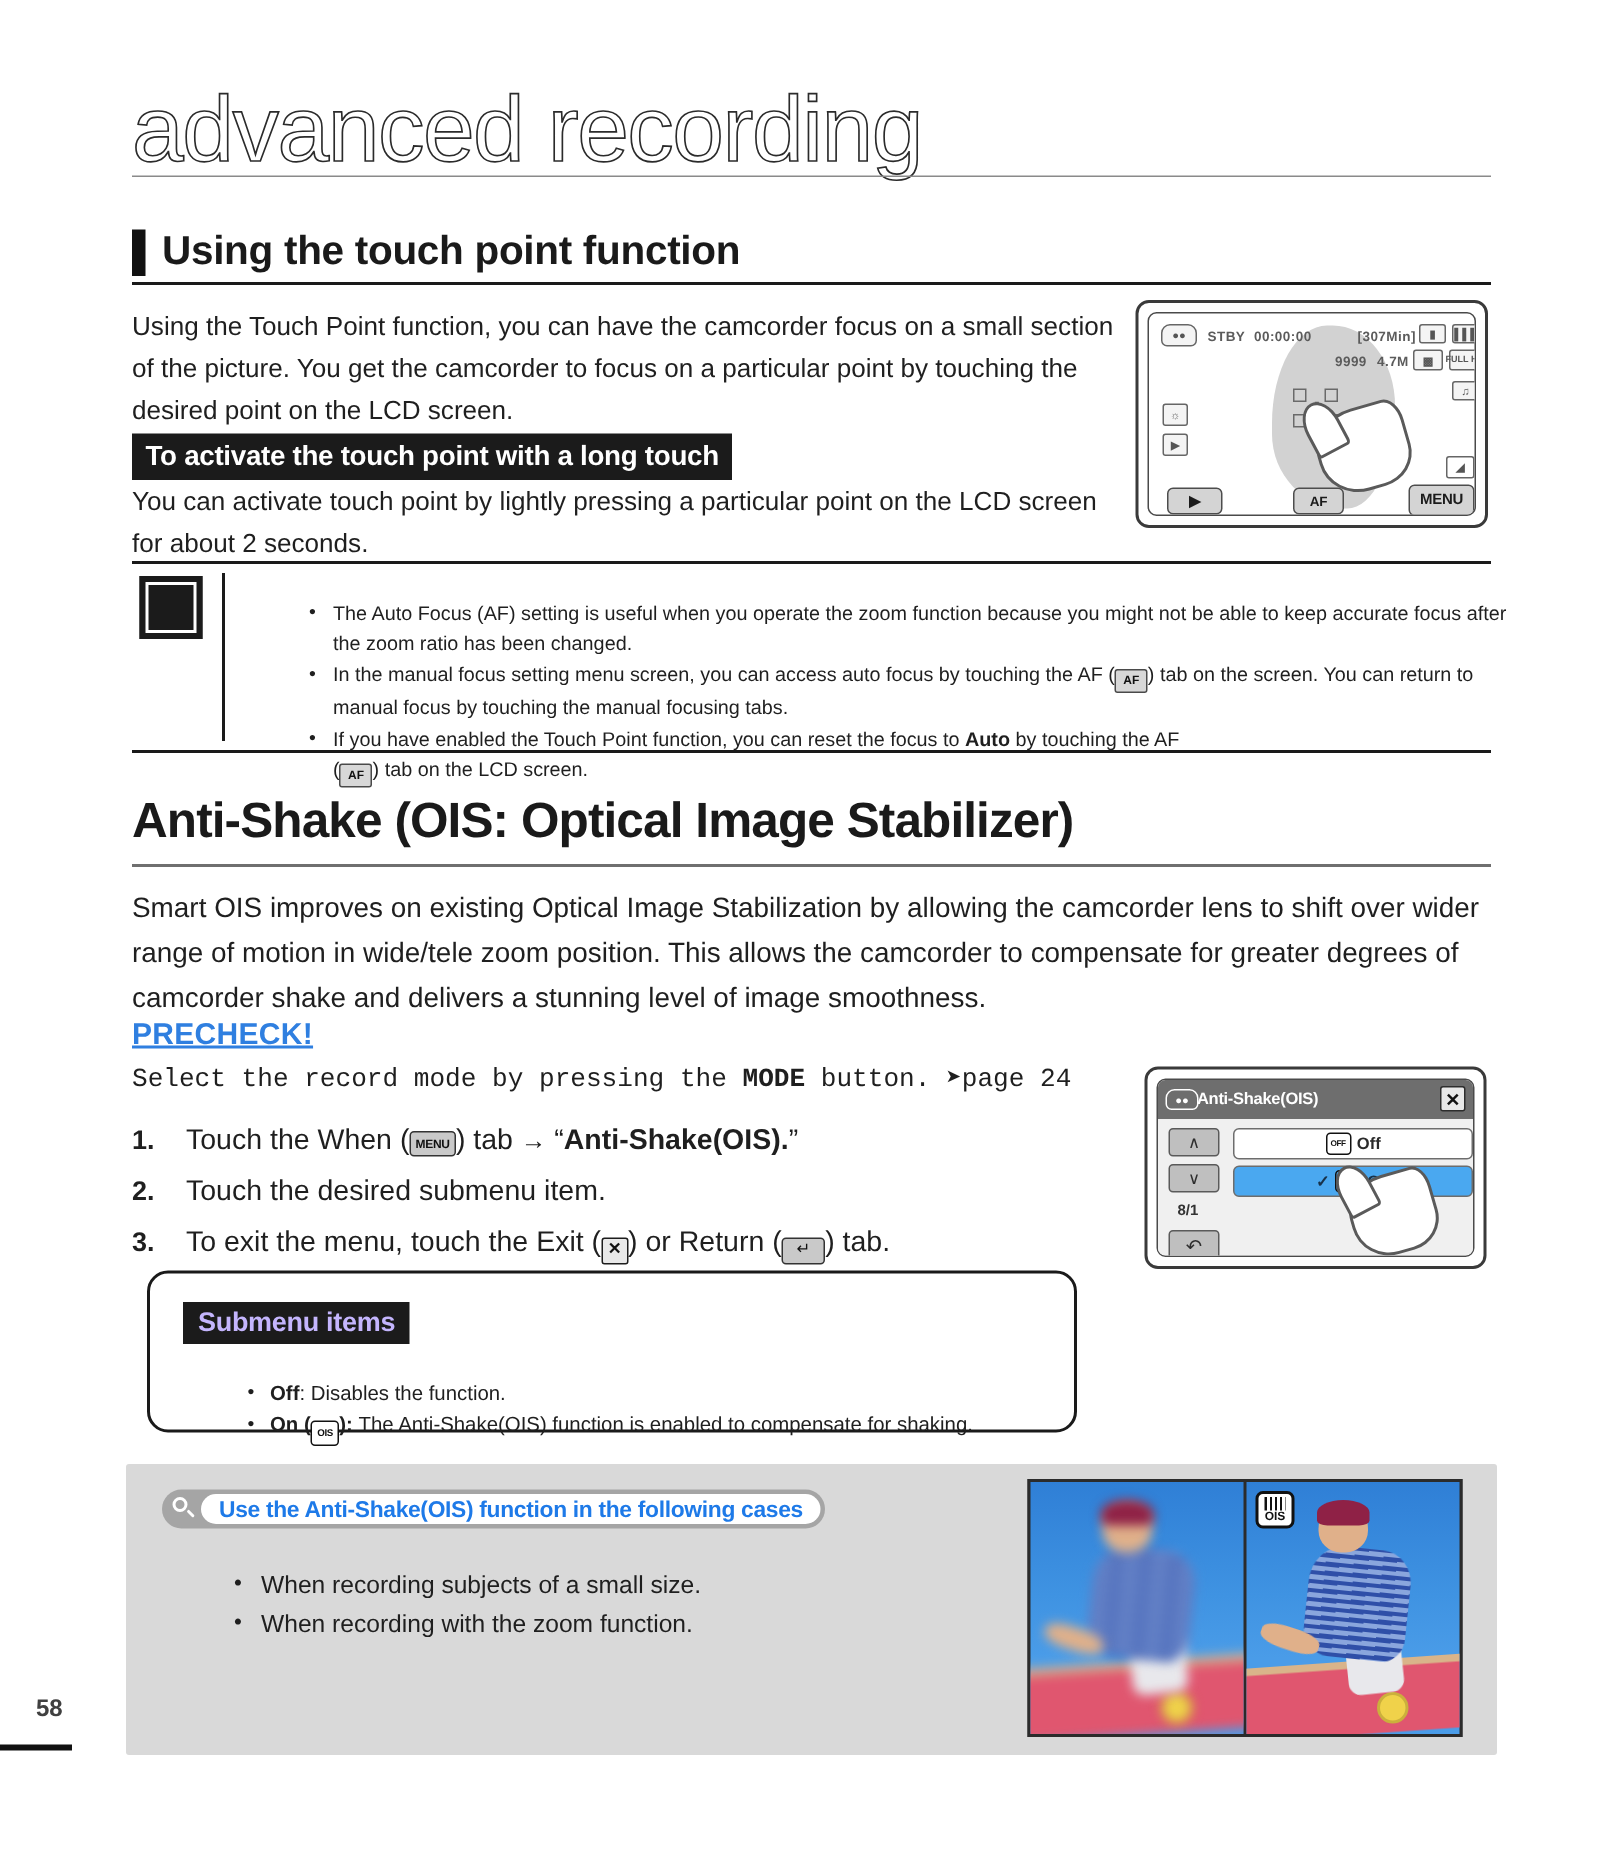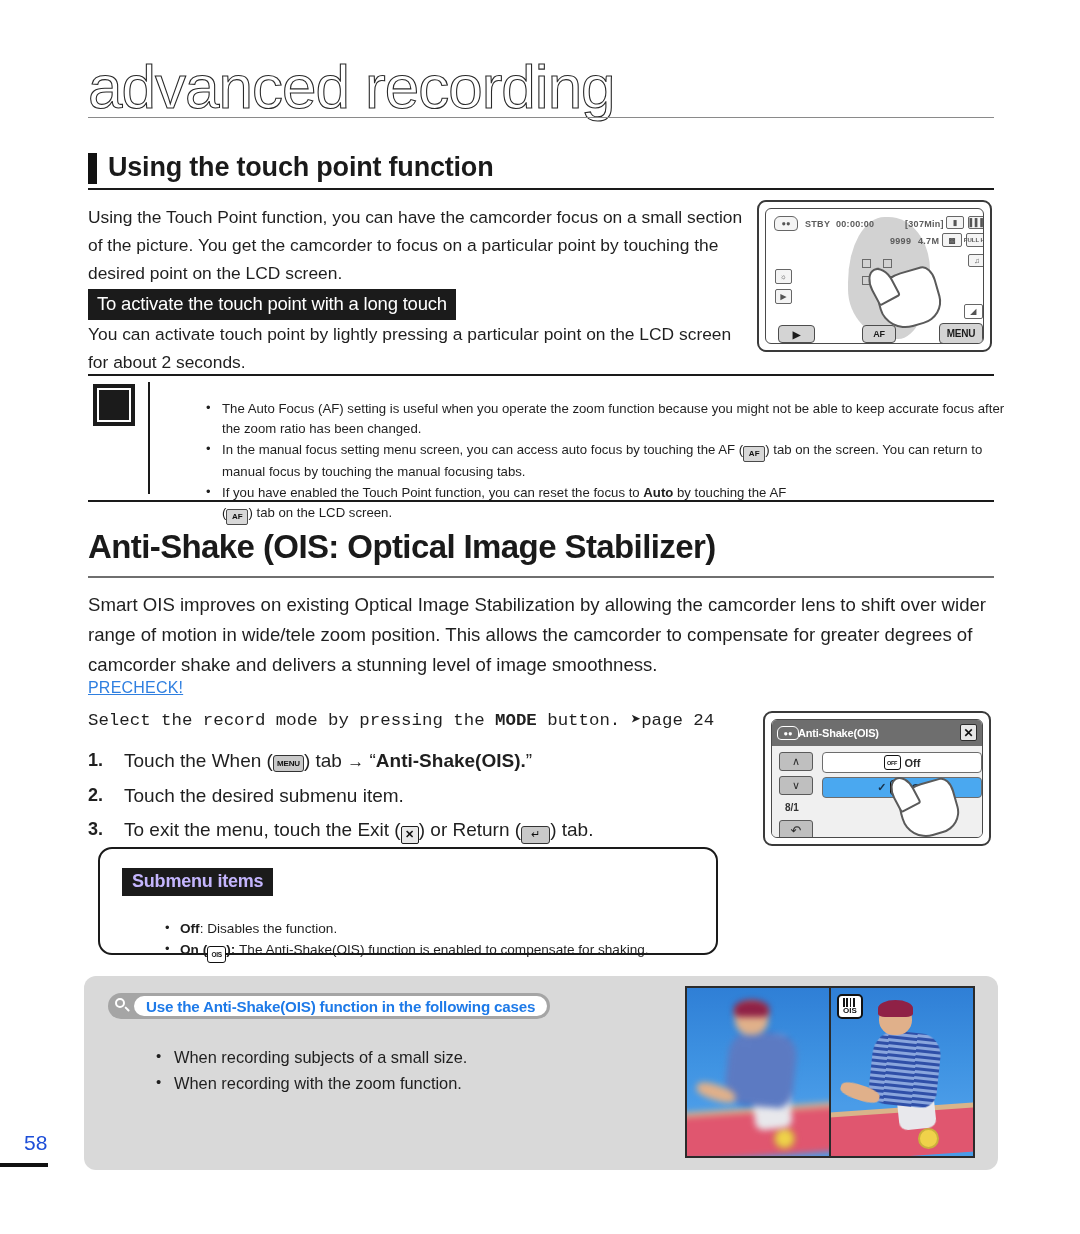--- a/index.html
+++ b/index.html
@@ -80,21 +80,21 @@
     line-height: 28px;
     color: #1f1f1f;
   }
 
   
   .inv-head {
     position: absolute;
     background: #1b1b1b;
     color: #fff;
     font-size: 18.5px;
-    font-weight: normal;
+    font-weight: bold;
     padding: 4px 9px 5px 9px;
     letter-spacing: -0.2px;
     white-space: nowrap;
   }
 
   
   .lcd {
     position: absolute;
     border: 2px solid #3a3a3a;
     border-radius: 9px;
@@ -340,22 +340,22 @@
     width: 906px;
     height: 2px;
     background: #6f6f6f;
   }
 
   
   .precheck {
     position: absolute;
     left: 88px;
     top: 679px;
-    font-size: 16px;
-    font-weight: normal;
+    font-size: 20px;
+    font-weight: bold;
     color: #2f7fe0;
     text-decoration: underline;
     letter-spacing: 0.2px;
   }
 
   
   .steps { position: absolute; left: 88px; top: 744px; width: 640px; }
   .step {
     position: relative;
     font-size: 19px;
@@ -491,21 +491,21 @@
   }
 
   
   .gray-panel {
     position: absolute;
     left: 84px;
     top: 976px;
     width: 914px;
     height: 194px;
     background: #d9d9d9;
-    border-radius: 12px;
+    border-radius: 2px;
   }
   .pill {
     position: absolute;
     left: 24px;
     top: 17px;
     height: 26px;
     background: #a5a5a5;
     border-radius: 14px;
     display: flex;
     align-items: center;
@@ -680,23 +680,23 @@
     left: 4px; top: 2px;
     width: 14px; height: 9px;
     background: repeating-linear-gradient(90deg, #111 0 1.6px, transparent 1.6px 3.4px);
   }
 
   
   .page-num {
     position: absolute;
     left: 24px;
     top: 1131px;
-    font-size: 21px;
-    font-weight: normal;
-    color: #1d4ed8;
+    font-size: 16px;
+    font-weight: bold;
+    color: #404040;
   }
   .page-rule {
     position: absolute;
     left: 0;
     top: 1163px;
     width: 48px;
     height: 4px;
     background: #111;
   }
 

